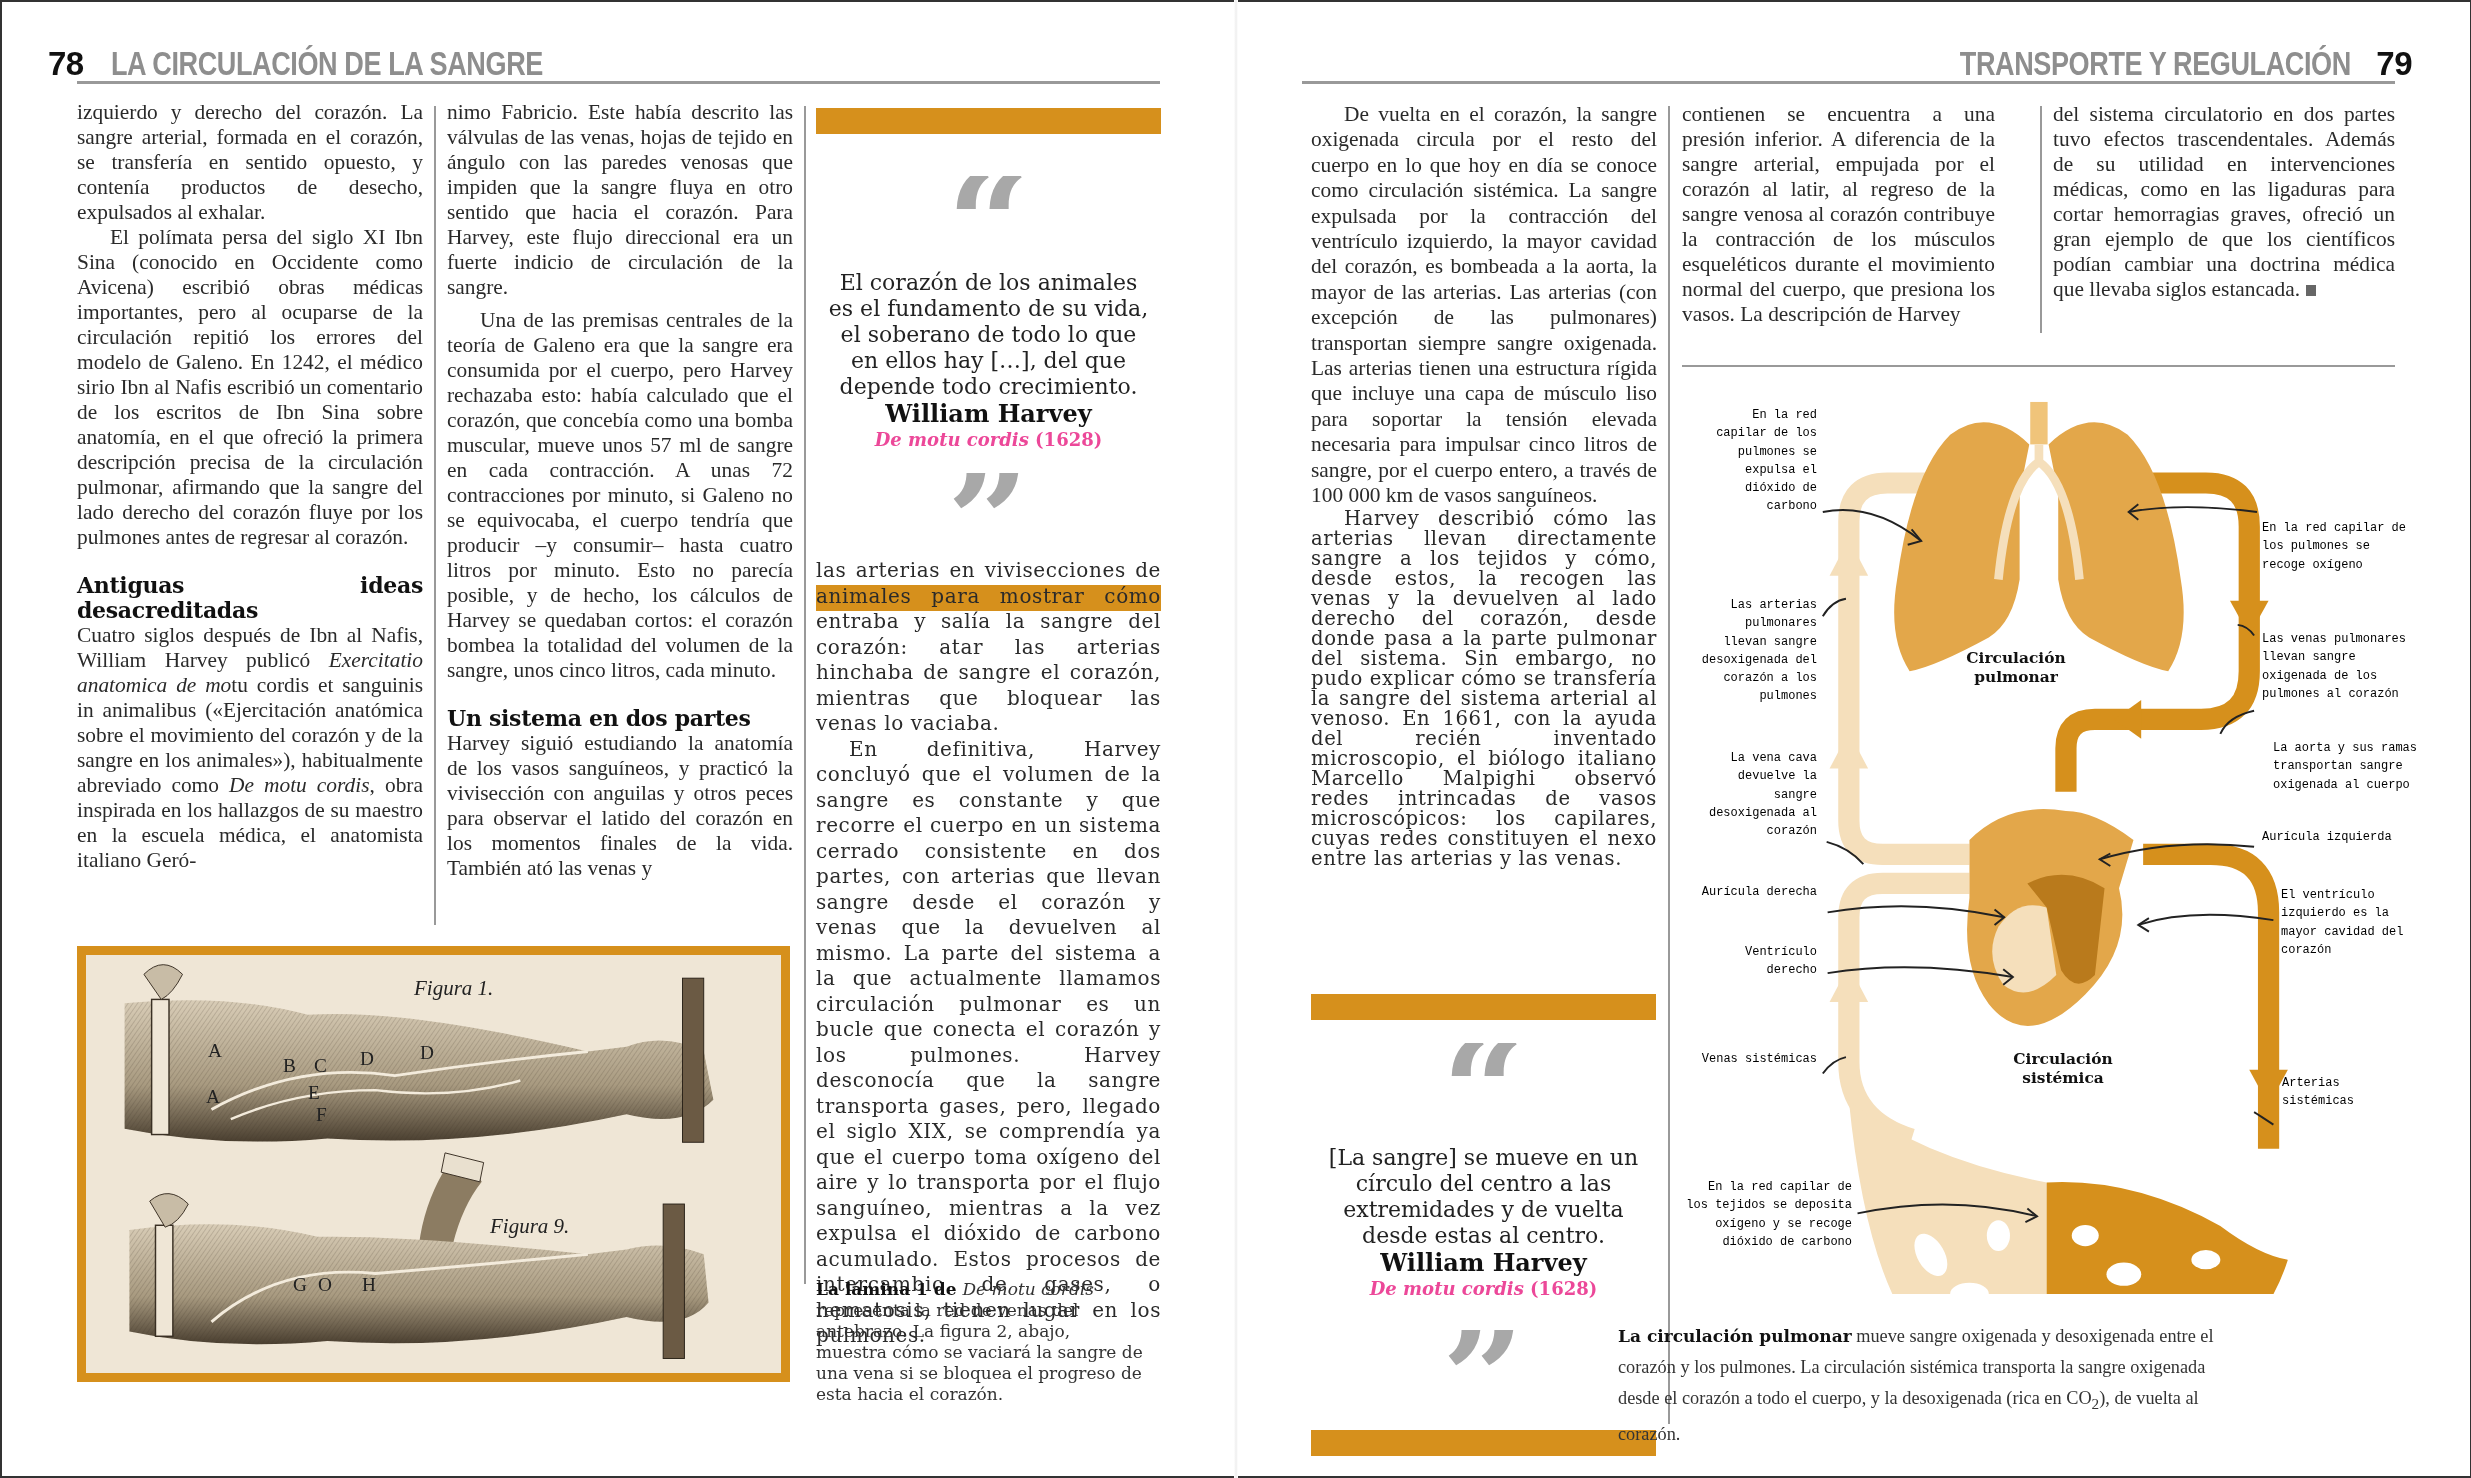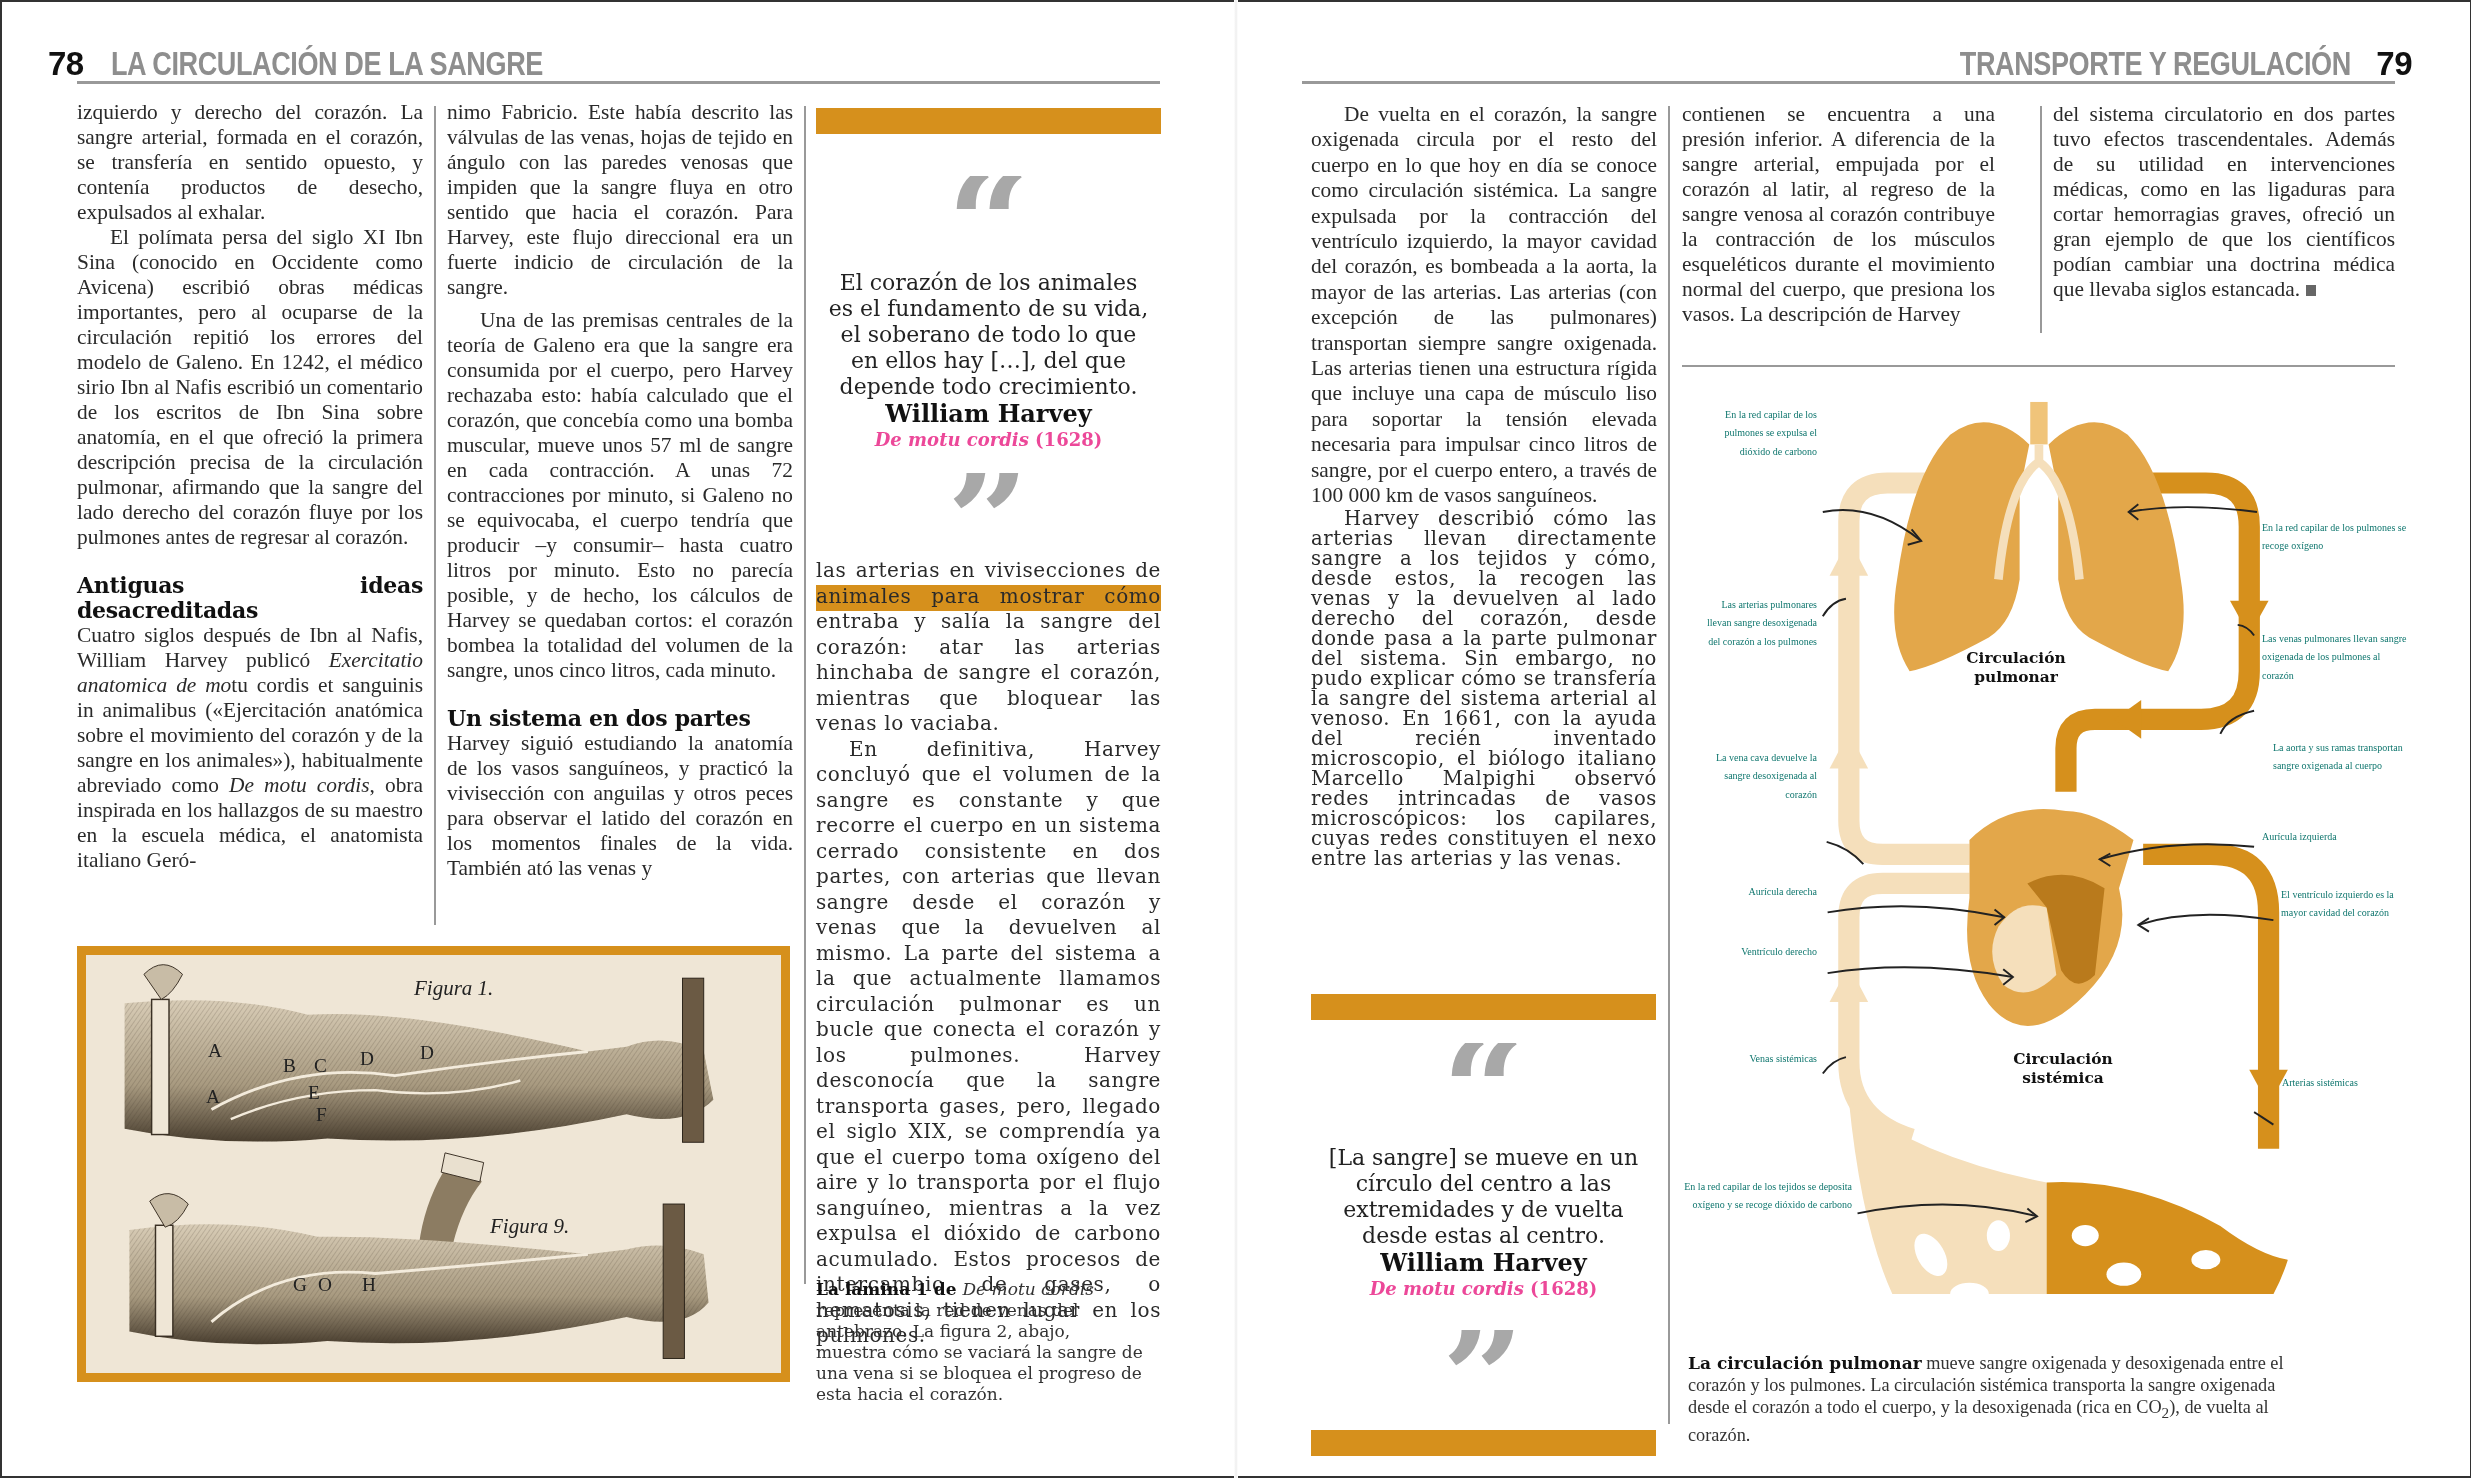--- a/index.html
+++ b/index.html
@@ -31,21 +31,21 @@
   .quote-source { font-family:"DejaVu Serif", serif; font-weight:bold; font-size:18px; line-height:25px; color:#ec4899; }
   .quote-source i { font-style:italic; }
 
   .engraving { position:absolute; left:77px; top:946px; width:713px; height:436px; border:9.7px solid #d6901c; background:#efe6d6; box-sizing:border-box; overflow:hidden; }
   .engr-label { position:absolute; font-family:"Liberation Serif", serif; font-style:italic; font-size:21px; color:#222; }
   .letter { position:absolute; font-family:"Liberation Serif", serif; font-size:19.3px; color:#222; }
 
   .caption { position:absolute; font-family:"DejaVu Serif", serif; font-size:17px; line-height:21px; color:#333; }
   .caption b { color:#111; }
 
-  .diag-label { position:absolute; font-family:Liberation Serif, serif; font-size:10px; line-height:18.3px; color:#0f766e; }
+  .diag-label { position:absolute; font-family:Liberation Mono, monospace; font-size:12px; line-height:18.3px; color:#000000; }
   .diag-label.right { text-align:right; }
   .diag-title { position:absolute; font-family:"DejaVu Serif", serif; font-weight:bold; font-size:15.4px; line-height:19.3px; color:#111; text-align:center; }
   .end-mark { display:inline-block; width:10.6px; height:10.6px; background:#666; margin-left:5.8px; vertical-align:0; }
 </style>
 </head>
 <body>
 
 <div class="spread"></div>
 <div class="gutter"></div>
 
@@ -251,16 +251,16 @@
 <div class="diag-label right" style="left:1699px; top:1050px; width:118px;">Venas sistémicas</div>
 <div class="diag-label right" style="left:1680px; top:1178px; width:172px;">En la red capilar de los tejidos se deposita oxígeno y se recoge dióxido de carbono</div>
 
 <div class="diag-label" style="left:2262px; top:519px; width:145px;">En la red capilar de los pulmones se recoge oxígeno</div>
 <div class="diag-label" style="left:2262px; top:630px; width:145px;">Las venas pulmonares llevan sangre oxigenada de los pulmones al corazón</div>
 <div class="diag-label" style="left:2262px; top:739px; width:145px;margin-left:11px;">La aorta y sus ramas transportan sangre oxigenada al cuerpo</div>
 <div class="diag-label" style="left:2262px; top:828px; width:154px;">Aurícula izquierda</div>
 <div class="diag-label" style="left:2281px; top:886px; width:126px;">El ventrículo izquierdo es la mayor cavidad del corazón</div>
 <div class="diag-label" style="left:2282px; top:1074px; width:126px;">Arterias sistémicas</div>
 
-<div class="caption" style="left:1688px; top:1321px; width:618px; font-family:'Liberation Serif',serif; font-size:18.3px; line-height:22px;margin-top:31px;">
+<div class="caption" style="left:1618px; top:1321px; width:618px; font-family:'Liberation Serif',serif; font-size:18.3px; line-height:31px;">
   <b style="font-family:'DejaVu Serif',serif; font-size:17px;">La circulación pulmonar</b><span> mueve sangre oxigenada y desoxigenada entre el corazón y los pulmones. La circulación sistémica transporta la sangre oxigenada desde el corazón a todo el cuerpo, y la desoxigenada (rica en CO</span><sub>2</sub><span>), de vuelta al corazón.</span>
 </div>
 
 
 </body></html>

